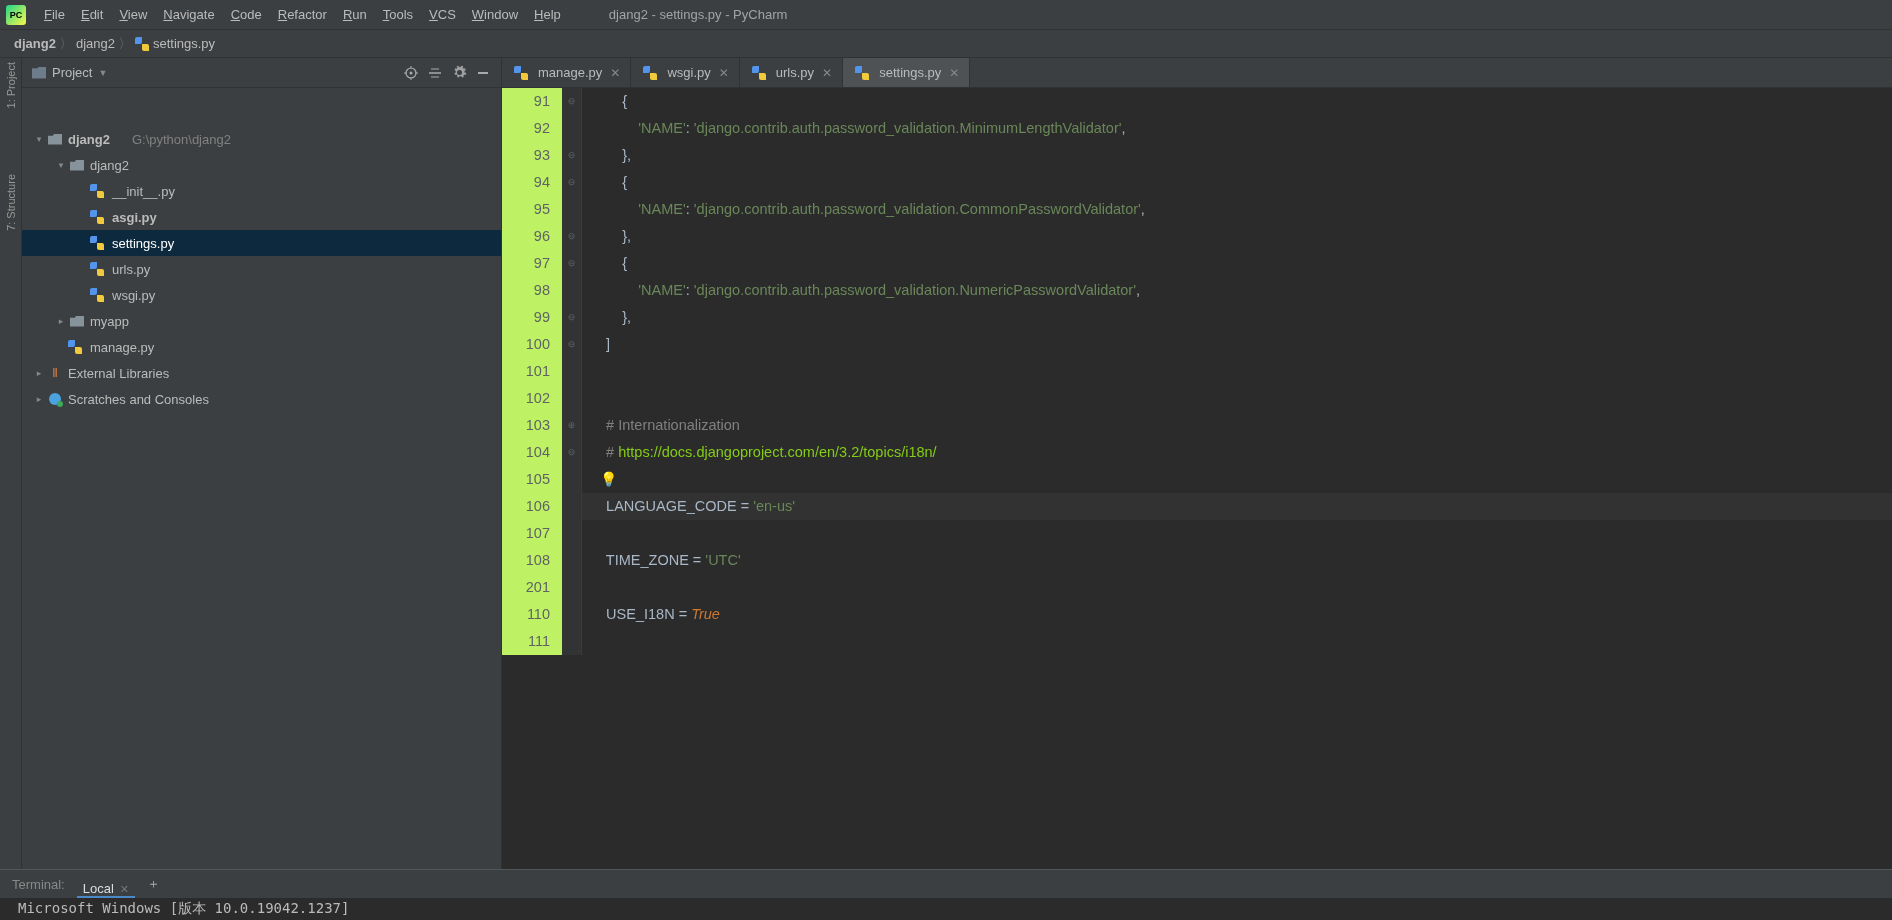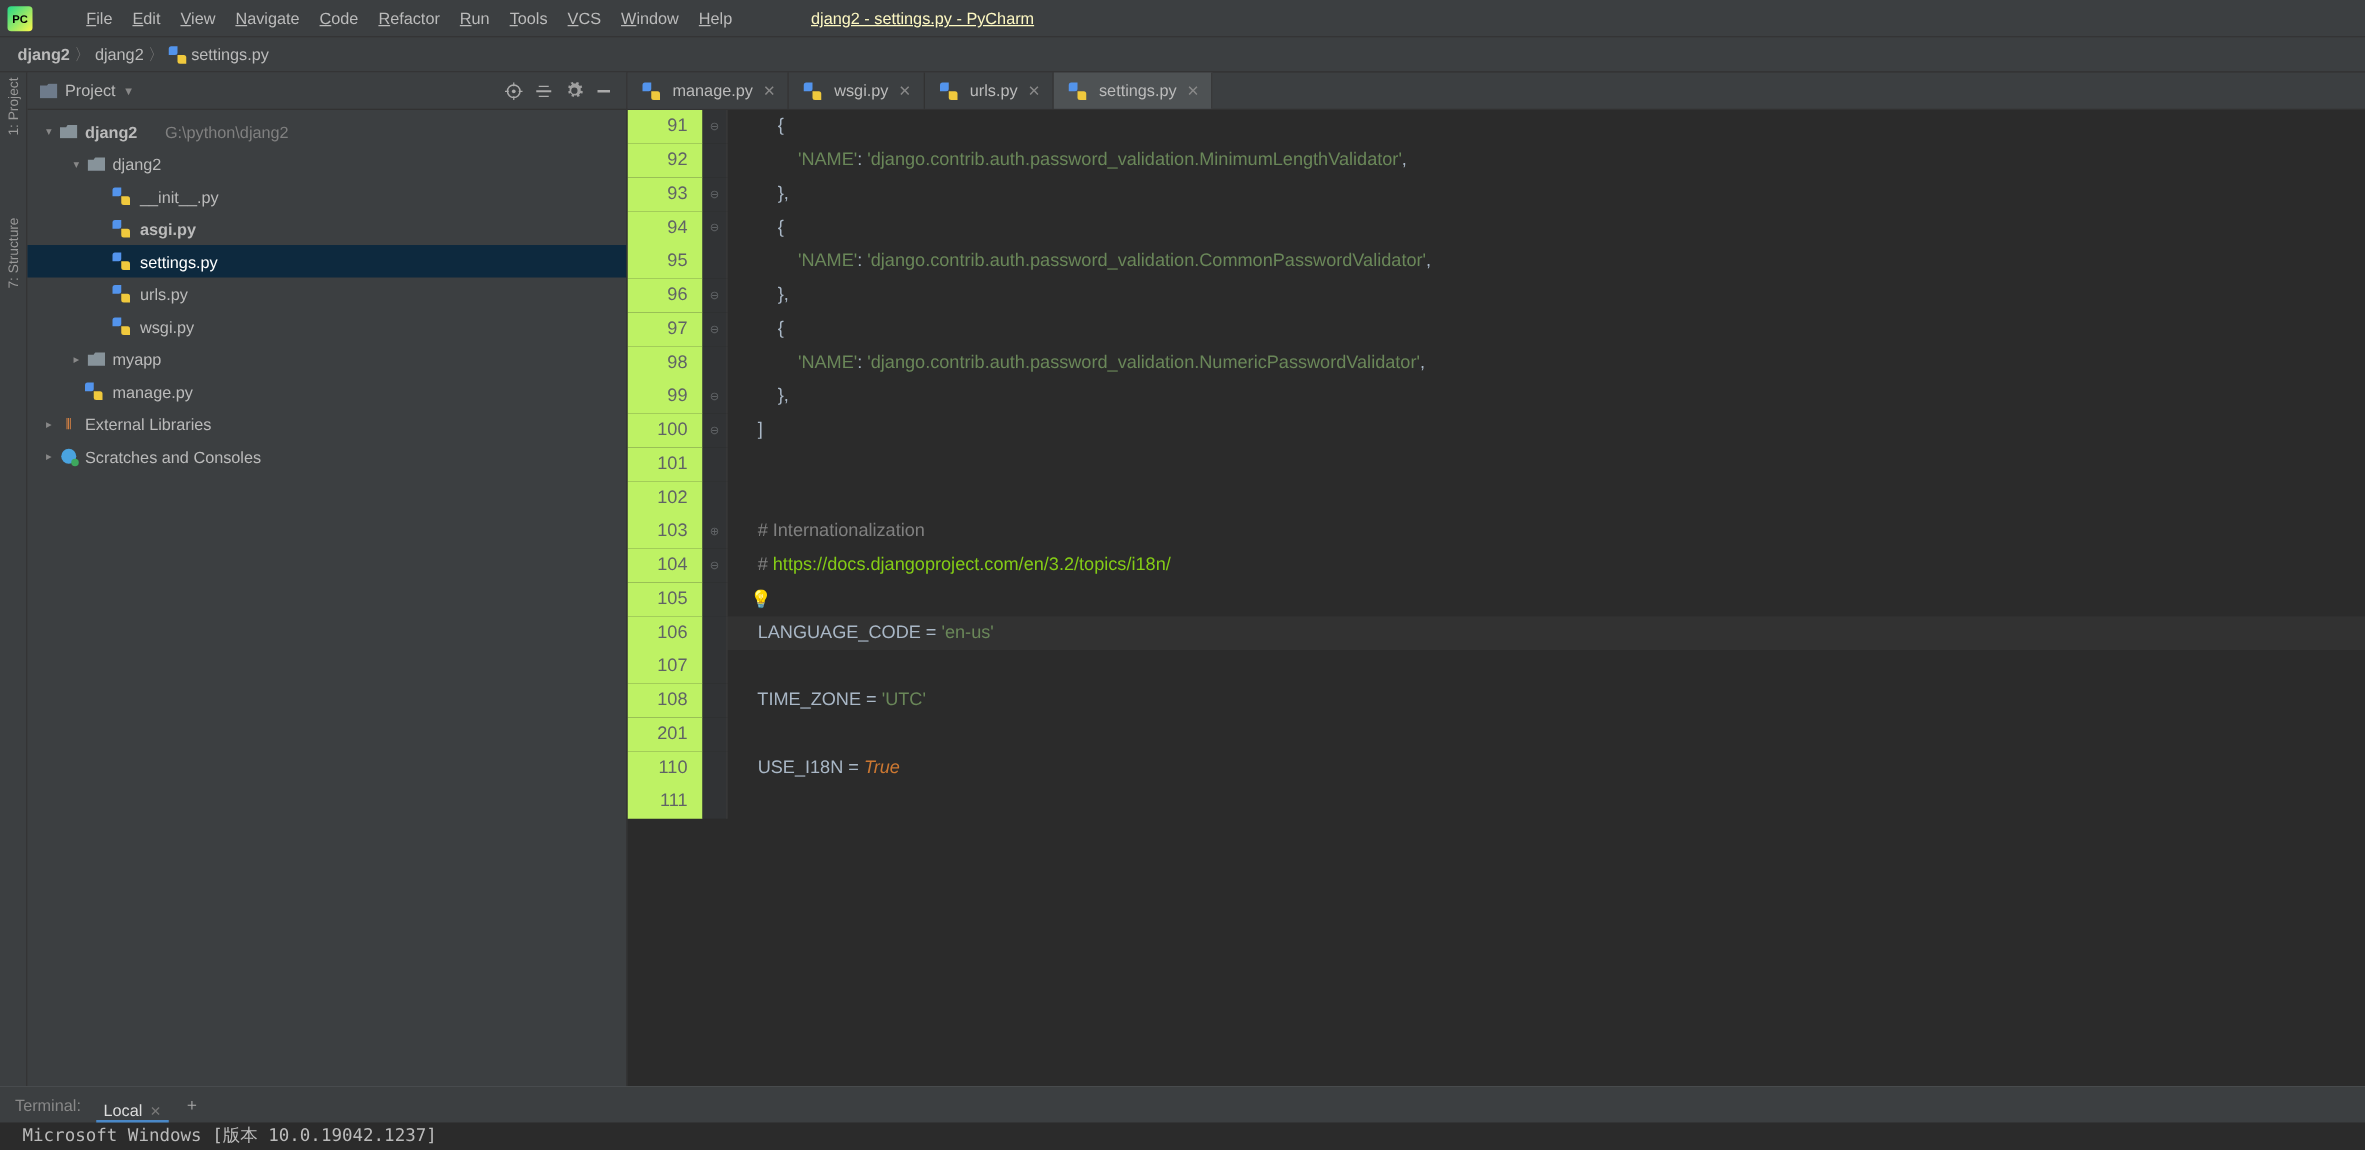--- a/index.html
+++ b/index.html
@@ -1,39 +1,39 @@
 <!DOCTYPE html>
 <html><head>
   <meta charset="utf-8">
   <style>
     * { margin: 0; padding: 0; box-sizing: border-box; font-family: "Segoe UI", Arial, sans-serif; }
     body { background: #3c3f41; color: #bbbbbb; font-size: 13px; overflow: hidden; height: 100vh; display: flex; flex-direction: column; }
 
     
-    .menu-bar { background: #3c3f41; height: 30px; display: flex; align-items: center; padding: 0 6px; border-bottom: 1px solid #323232; gap: 25px; }
+    .menu-bar { background: #3c3f41; height: 30px; display: flex; align-items: center; padding: 0 6px; border-bottom: 1px solid #323232; }
     .app-icon { width: 20px; height: 20px; background: linear-gradient(135deg,#21d789,#fcf84a); border-radius: 3px; margin-right: 10px; display: flex; align-items: center; justify-content: center; font-size: 9px; font-weight: bold; color: #000; }
     .menu-bar .menu-item { padding: 0 8px; cursor: pointer; line-height: 30px; }
     .menu-bar .menu-item u { text-decoration: underline; }
-    .window-title { margin-left: 30px; color: #fef9c3; text-decoration: underline; }
+    .window-title { margin-left: 40px; color: #a3a3a3; }
 
     
     .breadcrumb-row { background: #3c3f41; height: 28px; display: flex; align-items: center; padding: 0 10px; border-bottom: 1px solid #323232; }
     .crumb { padding: 0 4px; }
     .crumb-sep { width: 12px; display: inline-flex; justify-content: center; color: #777; }
     .py-icon-sm { display:inline-block; width:14px; height:14px; margin-right:4px; vertical-align: middle; position: relative; }
     .py-icon-sm::before { content:""; position:absolute; width:7px; height:7px; background:#5394ec; border-radius:2px 0 2px 0; left:0; top:0; }
     .py-icon-sm::after { content:""; position:absolute; width:7px; height:7px; background:#f0c93d; border-radius:0 2px 0 2px; right:0; bottom:0; }
 
     
     .main-area { flex: 1; display: flex; min-height: 0; }
     .left-tool-strip { width: 22px; background: #3c3f41; border-right: 1px solid #323232; display:flex; flex-direction:column; align-items:center; padding-top:4px; gap:18px; }
     .vertical-label { writing-mode: vertical-rl; transform: rotate(180deg); font-size: 11px; color:#999; cursor:pointer; display:flex; align-items:center; gap:4px; }
 
     
-    .project-panel { width: 480px; background: #3c3f41; border-right: 1px solid #323232; display:flex; flex-direction:column; }
+    .project-panel { width: 480px; background: #3c3f41; border-right: 1px solid #323232; display:flex; flex-direction:column;gap:34px; }
     .project-header { height: 30px; display:flex; align-items:center; padding: 0 6px 0 10px; border-bottom: 1px solid #323232; background:#3c3f41; }
     .project-header .title { display:flex; align-items:center; gap:6px; }
     .project-header .folder-ic { width:14px; height:12px; background:#6e7b8b; clip-path: polygon(0 15%, 40% 15%, 50% 0, 100% 0, 100% 100%, 0 100%); }
     .project-header .spacer { flex:1; }
     .proj-btn { width:24px; height:24px; display:flex; align-items:center; justify-content:center; color:#aaa; cursor:pointer; }
 
     .tree { padding: 4px 0; font-size: 13px; }
     .tree-row { height:26px; display:flex; align-items:center; padding-left: 6px; cursor:pointer; }
     .tree-row.selected { background:#0d293e; color:#fff; }
     .tree-arrow { width:14px; display:inline-flex; justify-content:center; color:#888; font-size:9px; }

